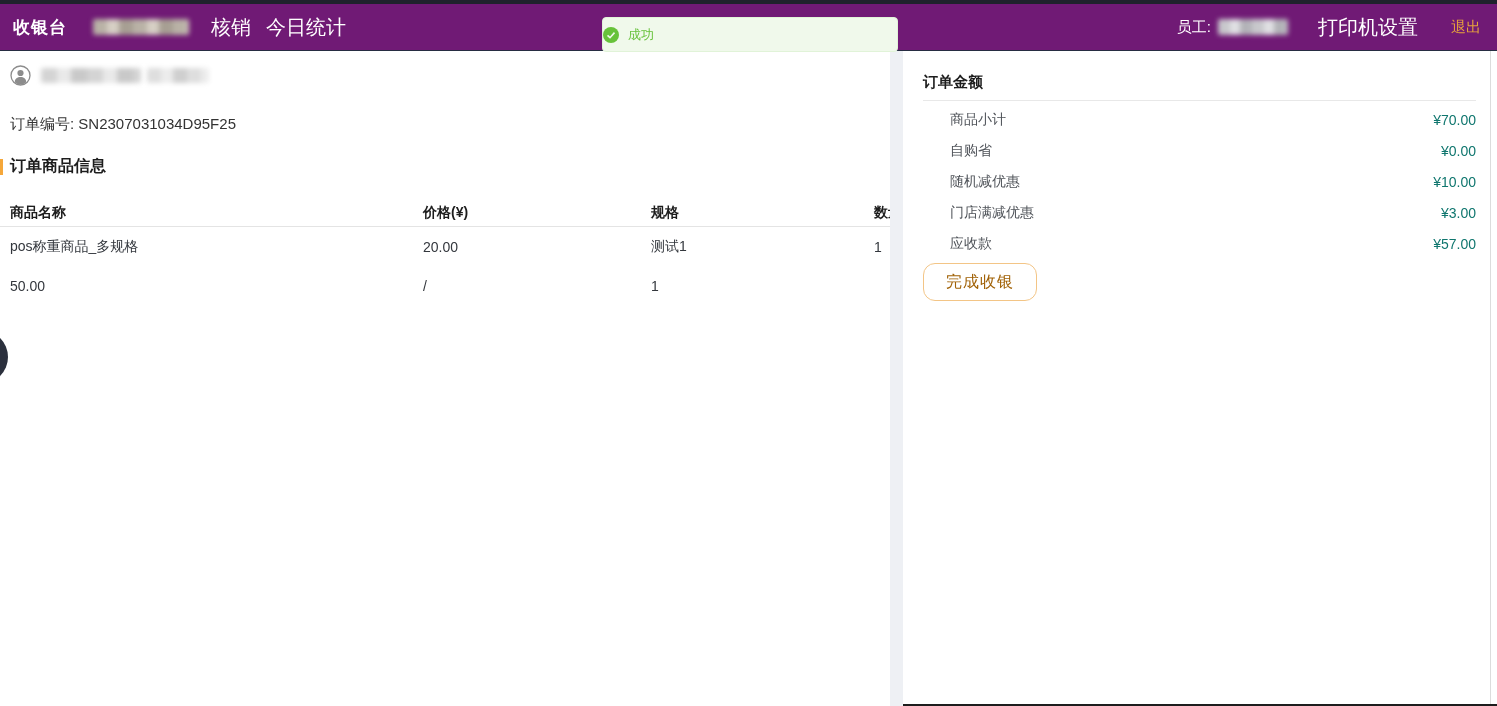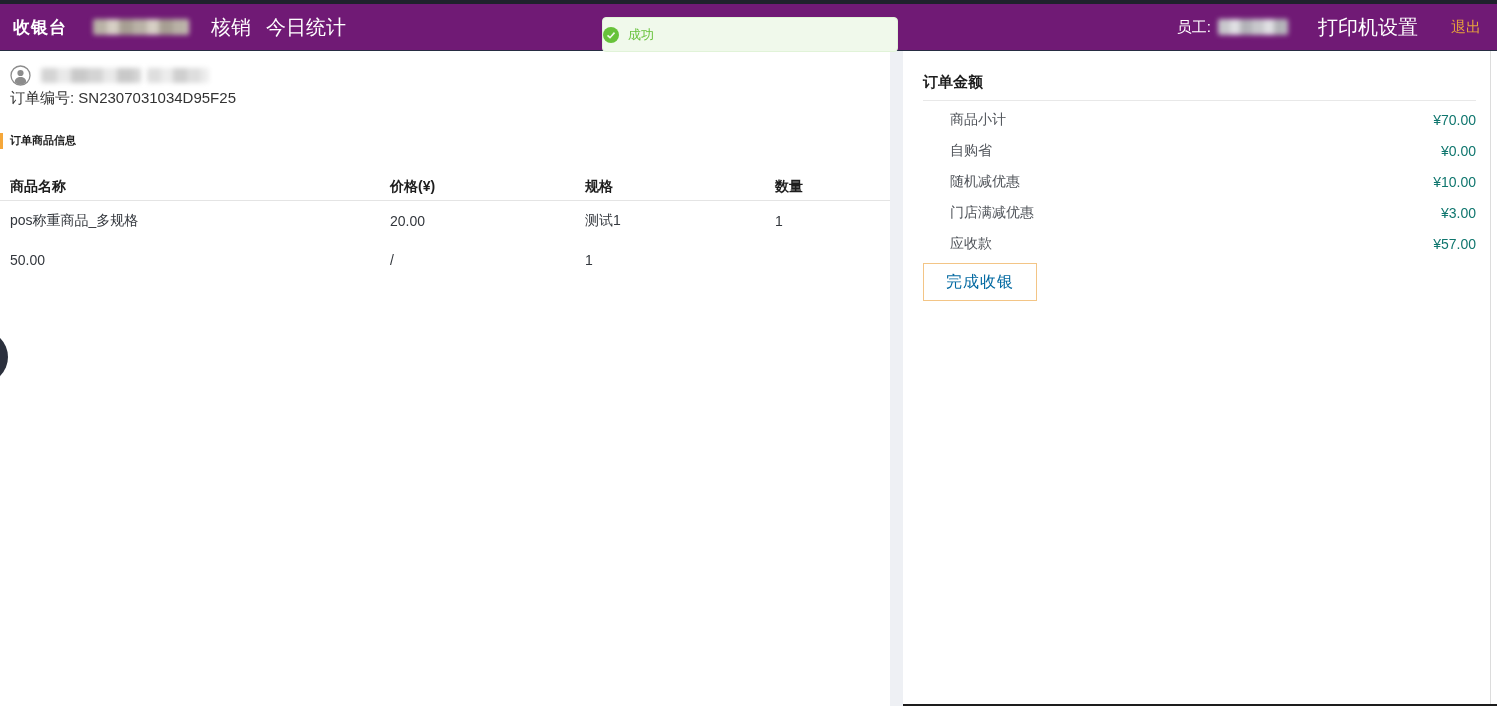--- a/index.html
+++ b/index.html
@@ -44,41 +44,41 @@
   .right-panel { position:absolute; left:903px; top:51px; width:594px; height:655px; background:#fff; padding:0 21px 0 20px; }
   .right-edge-line { position:absolute; left:1490px; top:51px; width:1px; height:655px; background:#dcdcdc; }
   .bottom-edge-line { position:absolute; left:903px; bottom:0; width:594px; height:2px; background:#1d1d1d; }
   
   .customer-row { display:flex; align-items:center; padding-left:10px; margin-top:13px; height:22px; }
   .avatar { width:21px; height:21px; display:block; }
   .chip-customer-a { width:100px; height:15px; margin-left:10px;
     background:repeating-linear-gradient(90deg,#d4d4d4 0 16px,#e9e9e9 16px 30px,#c9c9c9 30px 46px); }
   .chip-customer-b { width:62px; height:15px; margin-left:6px;
     background:repeating-linear-gradient(90deg,#dedede 0 14px,#ececec 14px 26px,#cfcfcf 26px 40px); }
-  .order-no-row { padding-left:10px; margin-top:3px; font-size:15px; color:#333; height:18px; }
+  .order-no-row { padding-left:10px; margin-top:29px; font-size:15px; color:#333; height:18px; }
   .section-title-row { display:flex; align-items:center; margin-top:25px; height:17px; }
   .section-bar { width:3px; height:16px; background:#f5a73a; }
-  .section-title { margin-left:7px; font-size:11px; font-weight:bold; color:#1d1d1d; }
+  .section-title { margin-left:7px; font-size:16px; font-weight:bold; color:#1d1d1d; }
   
   .goods-table { margin-top:24px; width:893px; }
-  .tr { display:grid; grid-template-columns:380px 195px 190px 118px; align-items:center; }
+  .tr { display:grid; grid-template-columns:380px 195px 190px 118px; align-items:center;gap:33px; }
   .thead { height:28px; border-bottom:1px solid #e4e4e4; }
   .th { font-size:14px; font-weight:bold; color:#1d1d1d; padding-left:10px; }
   .tbody-row { height:39px; }
   .td { font-size:14px; color:#33373d; padding-left:10px; }
   
   .summary-title { margin-top:22px; height:20px; font-size:15px; font-weight:bold; color:#1d1d1d; }
   .summary-divider { margin-top:7px; height:1px; background:#e8e8e8; }
   .summary-rows { margin-top:3px;margin-left:27px; }
   .summary-row { height:31px; display:flex; align-items:center; justify-content:space-between; }
   .summary-label { font-size:14px; color:#4f5359; }
   .summary-value { font-size:14px; color:#0f766e; }
   .complete-btn {
     margin-top:4px; width:114px; height:38px; background:#fff;
-    border:1px solid #f3c586; border-radius:0; color:#0369a1;
+    border:1px solid #f3c586; border-radius:12px; color:#a16207;
     font-size:16px; font-family:inherit; cursor:pointer; letter-spacing:1px;
   }
   
   .drawer-handle {
     position:absolute; left:-46px; top:330px; width:54px; height:54px;
     background:#2b303d; border-radius:50%; cursor:pointer; z-index:6;
   }
 </style>
 </head>
 <body>

